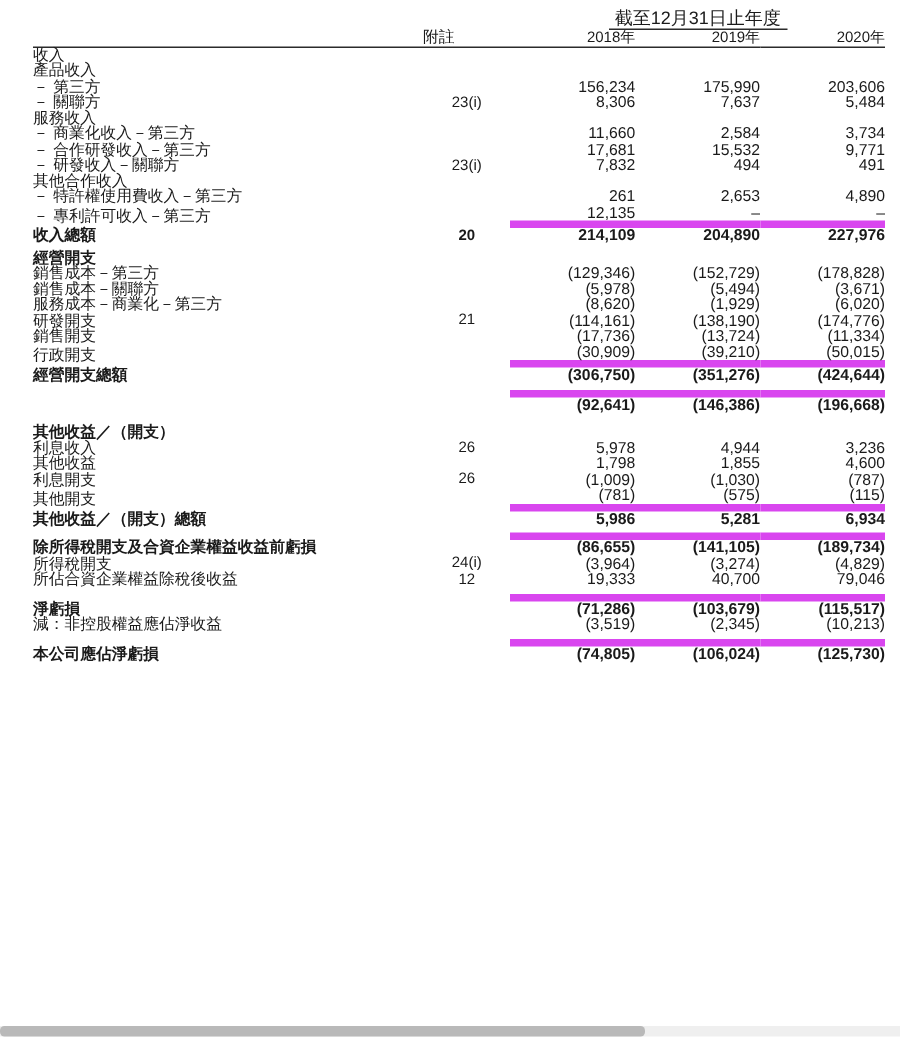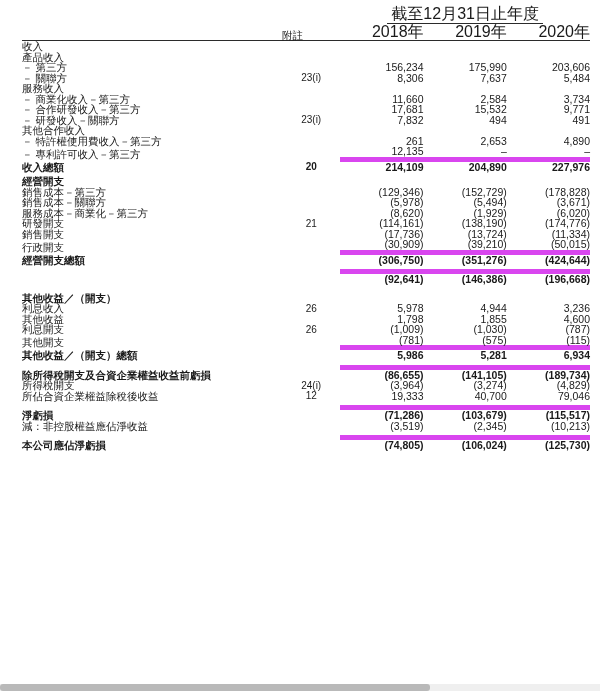--- a/index.html
+++ b/index.html
@@ -32,36 +32,36 @@
     vertical-align: bottom;
     font-weight: normal;
   }
   
   col.c-label { width: 250px; }
   col.c-note  { width: 56px; }
   col.c-y     { width: 80px; }
 
   .hdr-span {
     text-align: center;
-    font-size: 16px;
+    font-size: 12px;
     padding-bottom: 2px;
   }
   .hdr-span .inner {
     display: inline-block;
     border-bottom: 1px solid #2b2b2b;
     padding: 0 4px 1px 4px;
   }
   .hdr-note {
     text-align: left;
     font-size: 10.5px;
     padding-bottom: 3px;
   }
   .hdr-year {
     text-align: right;
-    font-size: 16px;
+    font-size: 10px;
     padding: 0 2px 3px 0;
   }
   tr.hdr-line td {
     border-bottom: 1px solid #2b2b2b;
     height: 0;
     font-size: 0;
     line-height: 0;
   }
   .lbl {
     text-align: left;

